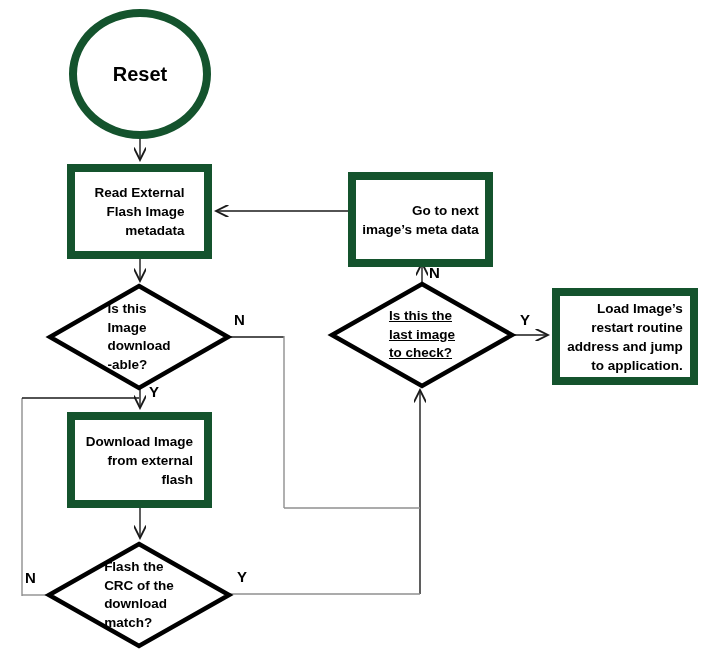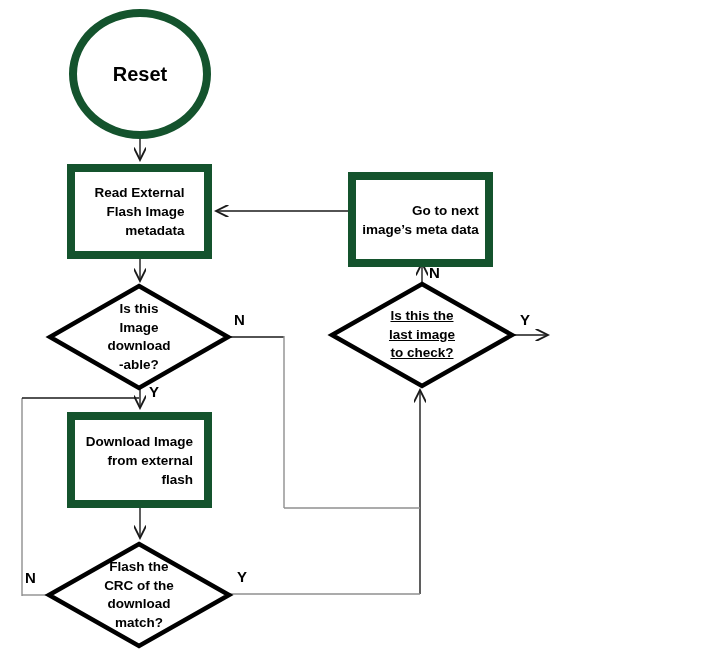--- a/index.html
+++ b/index.html
@@ -39,21 +39,20 @@
   }
   .node.circle {
     border-radius: 50%;
     font-size: 20px;
   }
   .diamond-label {
     position: absolute;
     display: flex;
     align-items: center;
     justify-content: center;
-    text-align: center;
     font-weight: bold;
     font-size: 13.5px;
     line-height: 18.5px;
     white-space: pre-line;
     pointer-events: none;
   }
   .branch-label {
     position: absolute;
     font-weight: bold;
     font-size: 15px;
@@ -100,20 +99,24 @@
 Flash Image
 metadata</div>
 
   <div class="node" style="left:67px; top:412px; width:145px; height:96px;">Download Image
 from external
 flash</div>
 
   <div class="node" style="left:348px; top:164px; width:145px; height:95px;margin-top:8px;">Go to next
 image’s meta data</div>
 
+  <div class="node" style="left:552px; top:288px; width:146px; height:97px;">Load Image’s
+restart routine
+address and jump
+to application.</div>
 
   <div class="diamond-label" style="left:79px; top:300px; width:120px; height:74px;">Is this
 Image
 download
 -able?</div>
 
   <div class="diamond-label" style="left:79px; top:558px; width:120px; height:74px;">Flash the
 CRC of the
 download
 match?</div>

